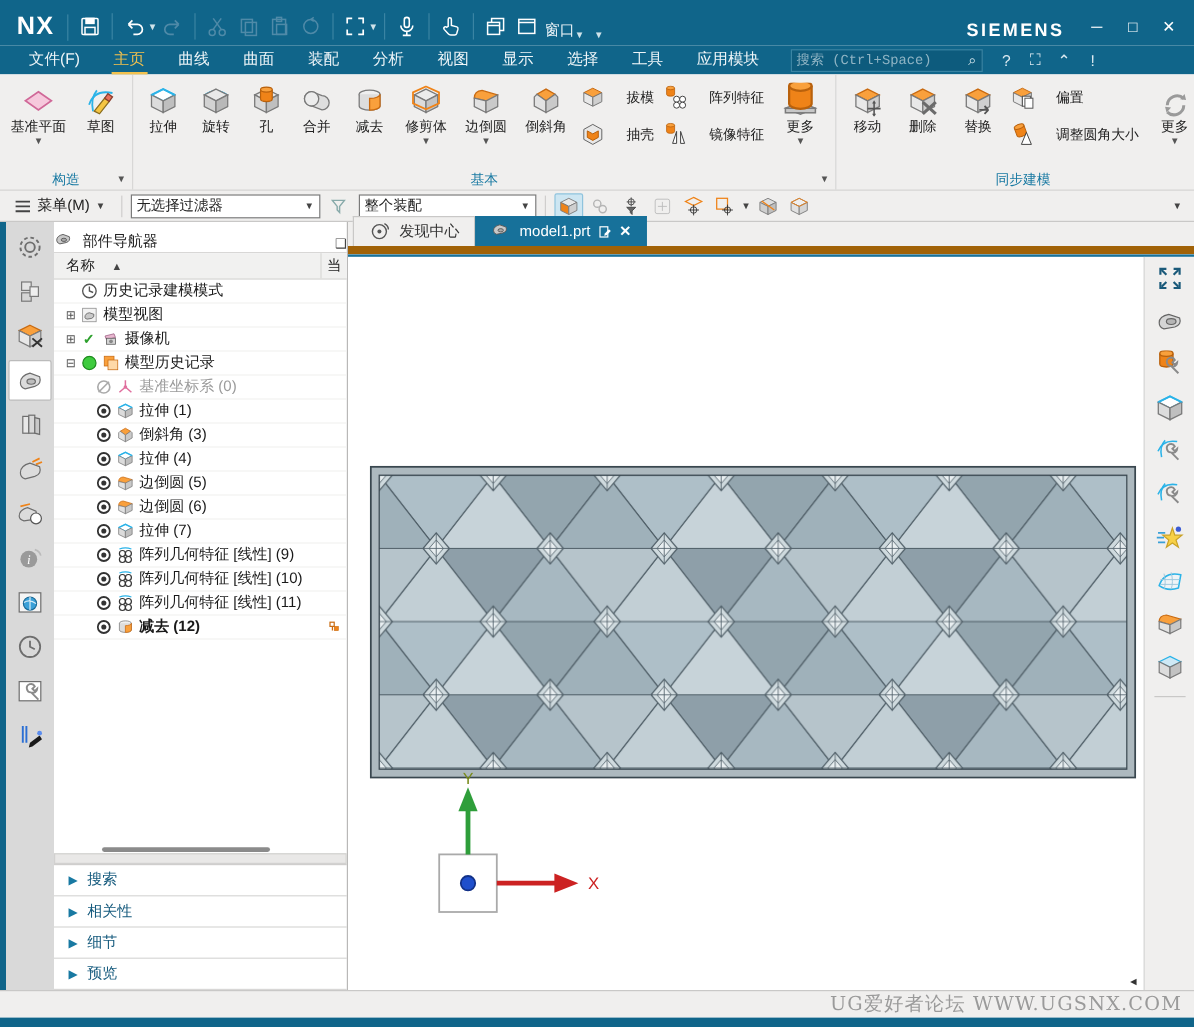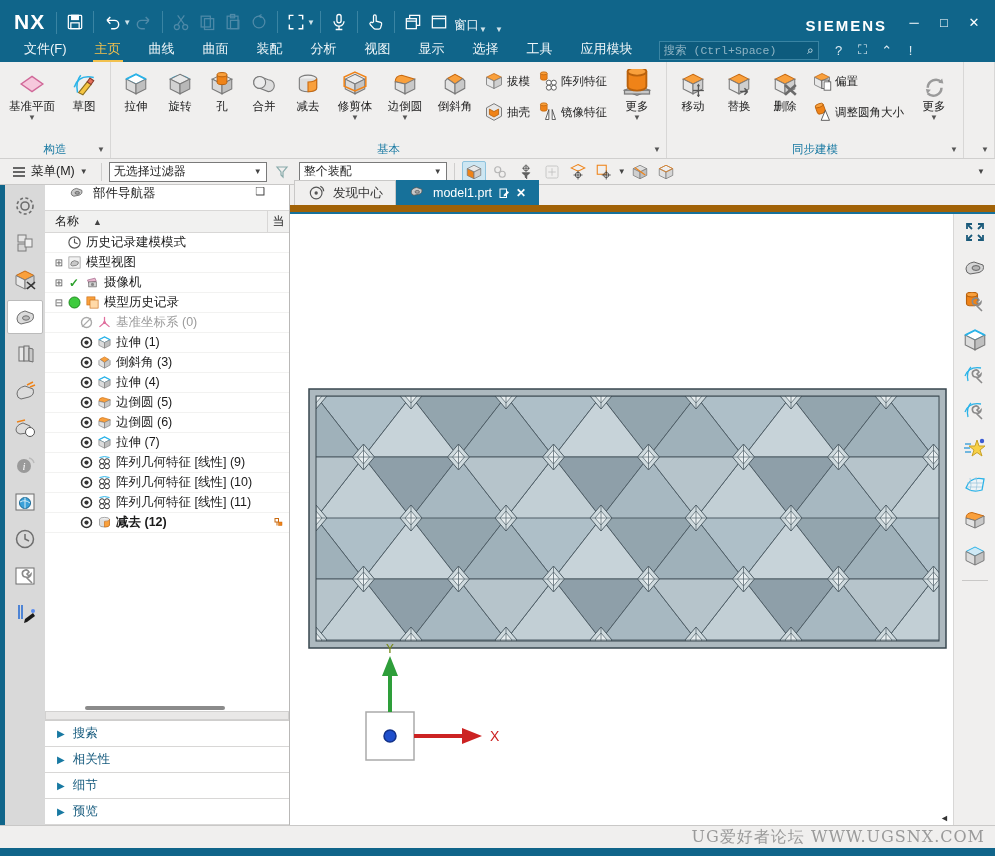--- a/index.html
+++ b/index.html
@@ -38,40 +38,40 @@
   .rgroup-body { flex:1; display:flex; align-items:stretch; padding:2px 3px 0; }
   .rgroup-label { height:17px; display:flex; align-items:center; justify-content:center;
     color:#1879a2; font-size:11.5px; position:relative; }
   .rgroup-label .gl-caret { position:absolute; right:5px; color:#555; font-size:8px; }
   .rbtn { width:51px; display:flex; flex-direction:column; align-items:center; justify-content:flex-start;
     padding-top:5px; border-radius:2px; cursor:default; }
   .rbtn .ric { height:30px; display:flex; align-items:center; }
   .rbtn .rlabel { font-size:11.5px; color:#222; white-space:nowrap; line-height:14px; }
   .rbtn .rcaret { font-size:8px; color:#555; line-height:9px; }
   .rsmallcol { display:flex; flex-direction:column; justify-content:flex-start; padding-top:6px; gap:9px; }
-  .rsmall { display:flex; align-items:center; gap:3px; padding:1px 4px; border-radius:2px; white-space:nowrap; }
+  .rsmall { display:flex; align-items:center; gap:18px; padding:1px 4px; border-radius:2px; white-space:nowrap; }
   .rsmall .rlabel { font-size:11.5px; color:#222; }
 
   
   .selbar { height:26px; background:#f0efee; border-bottom:1px solid #c9c8c7; display:flex; align-items:center; padding:0 6px; gap:4px; }
   .selbar .menu-btn { display:flex; align-items:center; gap:5px; padding:2px 6px; font-size:12.5px; color:#222; }
   .combo { height:20px; background:#fff; border:1px solid #7a7a7a; display:flex; align-items:center; padding:0 4px; font-size:12px; color:#222; }
   .combo .cb-caret { margin-left:auto; font-size:8px; color:#444; padding-left:6px; }
   .sel-ic { width:24px; height:22px; display:flex; align-items:center; justify-content:center; border-radius:2px; }
   .sel-ic.hl { background:#cde6f2; border:1px solid #8fc3dd; }
   .vsep { width:1px; height:18px; background:#cfcecd; margin:0 3px; }
 
   
   .main { height:640px; display:flex; }
   .resbar { width:45px; background:#d9d9d9; border-left:5px solid #10658a; display:flex; flex-direction:column; align-items:center; padding-top:4px; gap:3px; }
   .res-ic { width:36px; height:34px; display:flex; align-items:center; justify-content:center; border-radius:2px; }
   .res-ic.sel { background:#fff; border:1px solid #bbb; }
 
   .leftpanel { width:245px; background:#fff; border-right:1px solid #b9b8b7; display:flex; flex-direction:column; }
-  .lp-header { height:26px; display:flex; align-items:flex-start; gap:6px; padding:0 24px; border-bottom:1px solid #d8d7d6; }
+  .lp-header { height:26px; display:flex; align-items:flex-end; gap:6px; padding:0 0; border-bottom:1px solid #d8d7d6; }
   .lp-header .lp-title { font-size:12.5px; color:#222; flex:1; }
   .lp-colhead { height:22px; background:#f1f1f0; border-bottom:1px solid #d8d7d6; display:flex; align-items:center; font-size:12px; color:#222; }
   .lp-colhead .col-name { flex:1; padding-left:10px; display:flex; align-items:center; gap:14px; }
   .lp-colhead .col-stat { width:22px; border-left:1px solid #d8d7d6; text-align:center; height:100%; display:flex; align-items:center; justify-content:center; }
   .tree { flex:1; overflow:hidden; position:relative; }
   .trow { height:20px; display:flex; align-items:center; border-bottom:1px solid #f2f2f1; padding-left:6px; position:relative; }
   .trow .t-exp { width:12px; font-size:10px; color:#555; text-align:center; }
   .trow .t-cell { width:18px; display:flex; justify-content:center; }
   .trow .t-label { font-size:12.5px; color:#1a1a1a; margin-left:3px; white-space:nowrap; }
   .trow.dim .t-label { color:#9b9b9b; }
@@ -454,38 +454,38 @@
             </svg>
           </span>
       <span class="rlabel">移动</span>
         </div>
         <div class="rbtn" style="width: 46px;">
           <span class="ric">
             <svg width="26" height="26" viewBox="0 0 24 24">
               <polygon points="12,3 21,7.5 12,12 3,7.5" fill="#f9a03c" stroke="#c96a10"></polygon>
               <polygon points="3,7.5 12,12 12,21 3,16.5" fill="#e8e8e8" stroke="#7a7a7a"></polygon>
               <polygon points="21,7.5 12,12 12,21 21,16.5" fill="#cfcfcf" stroke="#7a7a7a"></polygon>
-              <path d="M13,19 h7 m0,0 l-3,-3 m3,3 l-3,3" stroke="#555" stroke-width="1.4" fill="none"></path>
-            </svg>
-          </span>
-      <span class="rlabel">替换</span>
-        </div>
-        <div class="rbtn" style="width: 46px;">
-          <span class="ric">
-            <svg width="26" height="26" viewBox="0 0 24 24">
-              <polygon points="12,3 21,7.5 12,12 3,7.5" fill="#f9a03c" stroke="#c96a10"></polygon>
-              <polygon points="3,7.5 12,12 12,21 3,16.5" fill="#e8e8e8" stroke="#7a7a7a"></polygon>
-              <polygon points="21,7.5 12,12 12,21 21,16.5" fill="#cfcfcf" stroke="#7a7a7a"></polygon>
               <g stroke="#6b6b6b" stroke-width="2.4">
                 <line x1="12" y1="13" x2="22" y2="22"></line>
                 <line x1="22" y1="13" x2="12" y2="22"></line>
               </g>
             </svg>
           </span>
       <span class="rlabel">删除</span>
+        </div>
+        <div class="rbtn" style="width: 46px;">
+          <span class="ric">
+            <svg width="26" height="26" viewBox="0 0 24 24">
+              <polygon points="12,3 21,7.5 12,12 3,7.5" fill="#f9a03c" stroke="#c96a10"></polygon>
+              <polygon points="3,7.5 12,12 12,21 3,16.5" fill="#e8e8e8" stroke="#7a7a7a"></polygon>
+              <polygon points="21,7.5 12,12 12,21 21,16.5" fill="#cfcfcf" stroke="#7a7a7a"></polygon>
+              <path d="M13,19 h7 m0,0 l-3,-3 m3,3 l-3,3" stroke="#555" stroke-width="1.4" fill="none"></path>
+            </svg>
+          </span>
+      <span class="rlabel">替换</span>
         </div>
         <div class="rsmallcol">
           <div class="rsmall">
             <span>
               <svg width="20" height="20" viewBox="0 0 24 24">
                 <polygon points="12,3 21,7.5 12,12 3,7.5" fill="#f9a03c" stroke="#c96a10"></polygon>
                 <polygon points="3,7.5 12,12 12,21 3,16.5" fill="#e8e8e8" stroke="#7a7a7a"></polygon>
                 <polygon points="21,7.5 12,12 12,21 21,16.5" fill="#cfcfcf" stroke="#7a7a7a"></polygon>
                 <rect x="12" y="11" width="8" height="10" fill="#fff" stroke="#555"></rect>
                 <rect x="14.5" y="13" width="8" height="10" fill="#fff" stroke="#555"></rect>

